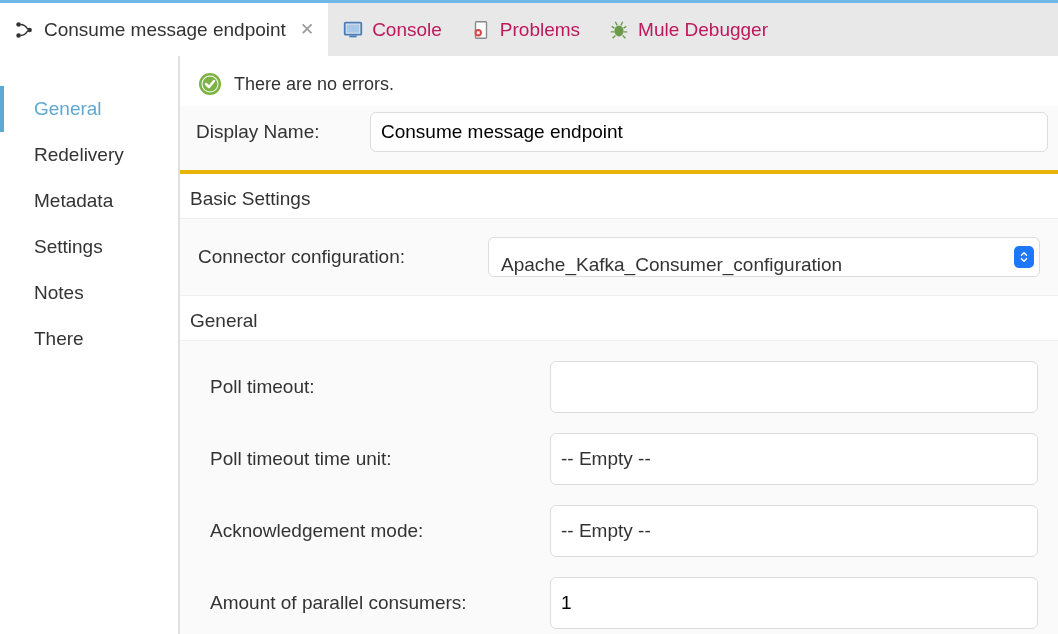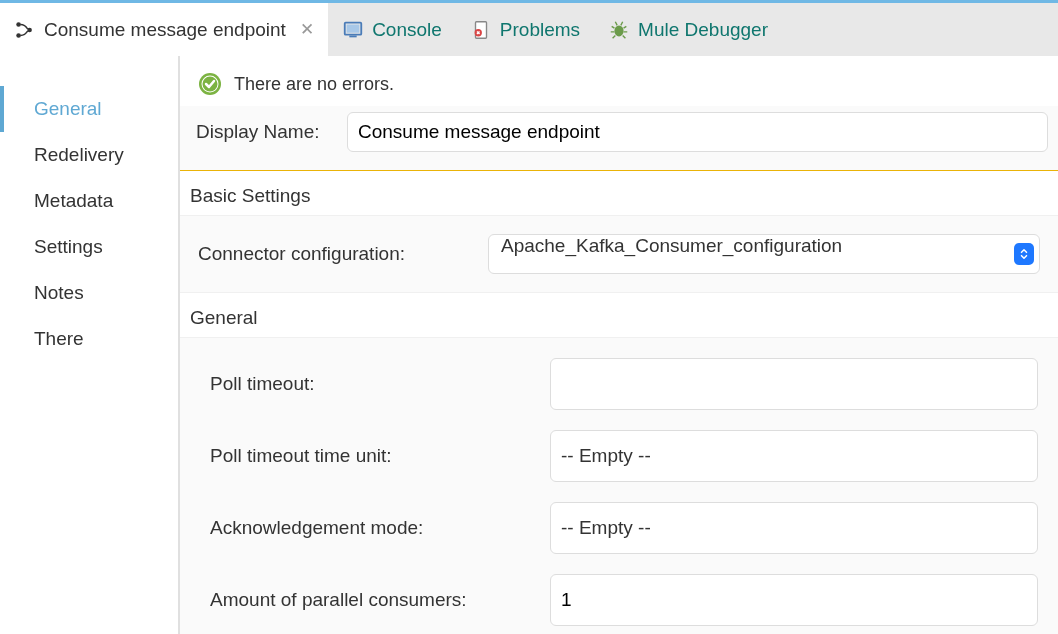--- a/index.html
+++ b/index.html
@@ -17,21 +17,21 @@
       background: #e8e8e8;
       height: 56px;
       border-top: 3px solid #6fb8e5;
       align-items: stretch;
     }
     .tab {
       display: flex;
       align-items: center;
       padding: 0 14px;
       gap: 8px;
-      color: #0f766e;
+      color: #be185d;
       cursor: pointer;
       border-top: 1px solid transparent;
     }
     .tab.active {
       background: #ffffff;
       color: #333;
       border-top: none;
     }
     .tab-label { font-size: 19px; }
     .tab-close {
@@ -73,22 +73,22 @@
       gap: 12px;
       padding: 16px 18px 10px 18px;
     }
     .ok-icon {
       width: 24px; height: 24px;
     }
     .form-row {
       display: flex;
       align-items: center;
       padding: 6px 10px 18px 10px;
-      gap: 7px;
-      border-bottom: 1px solid #eab308;
+      gap: 30px;
+      border-bottom: 4px solid #eab308;
       background: #fafafa;
     }
     .form-label {
       font-size: 19px;
       color: #333;
       min-width: 150px;
       padding-left: 6px;
     }
     .text-input {
       flex: 1;
@@ -122,22 +122,22 @@
       flex: 1;
       position: relative;
     }
     .select-box {
       width: 100%;
       height: 40px;
       border: 1px solid #ddd;
       border-radius: 6px;
       background: #fff;
       display: flex;
-      align-items: flex-start;
-      padding: 0 40px 0 12px;
+      align-items: flex-end;
+      padding: 8px 40px 0 12px;
       font-size: 19px;
       cursor: pointer;
     }
     .select-arrow {
       position: absolute;
       right: 6px;
       top: 50%;
       transform: translateY(-50%);
       width: 20px;
       height: 22px;

